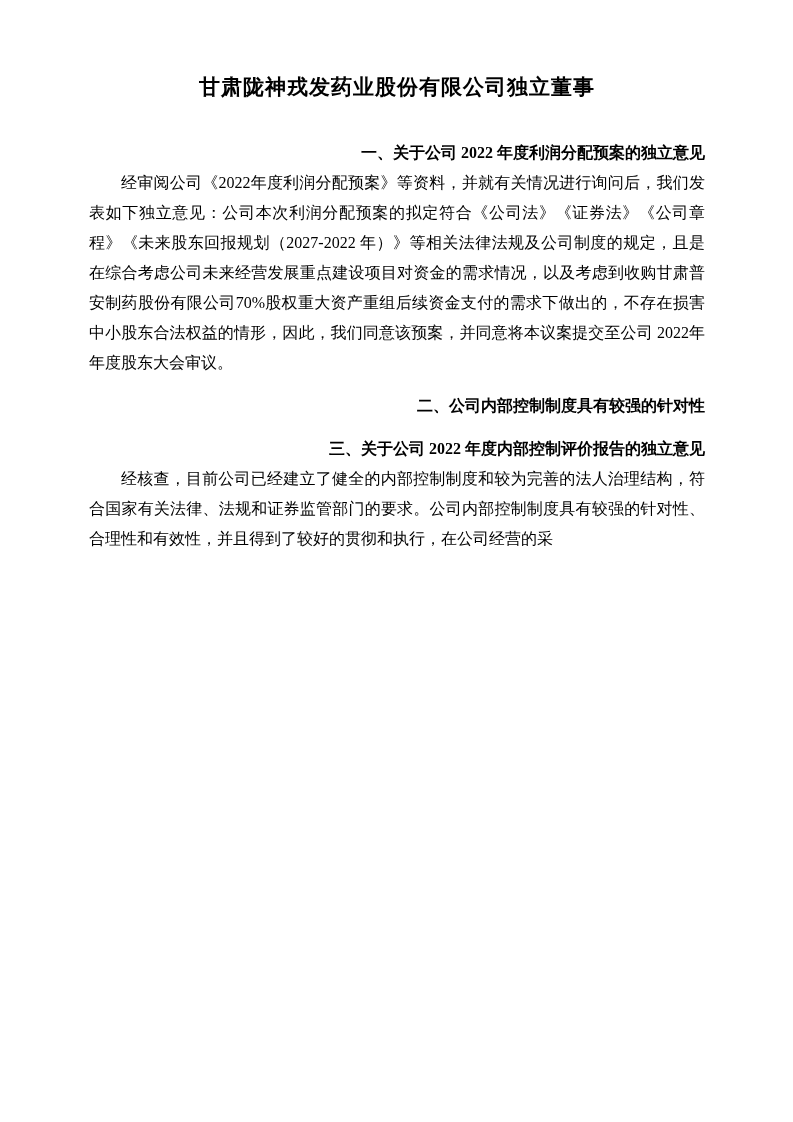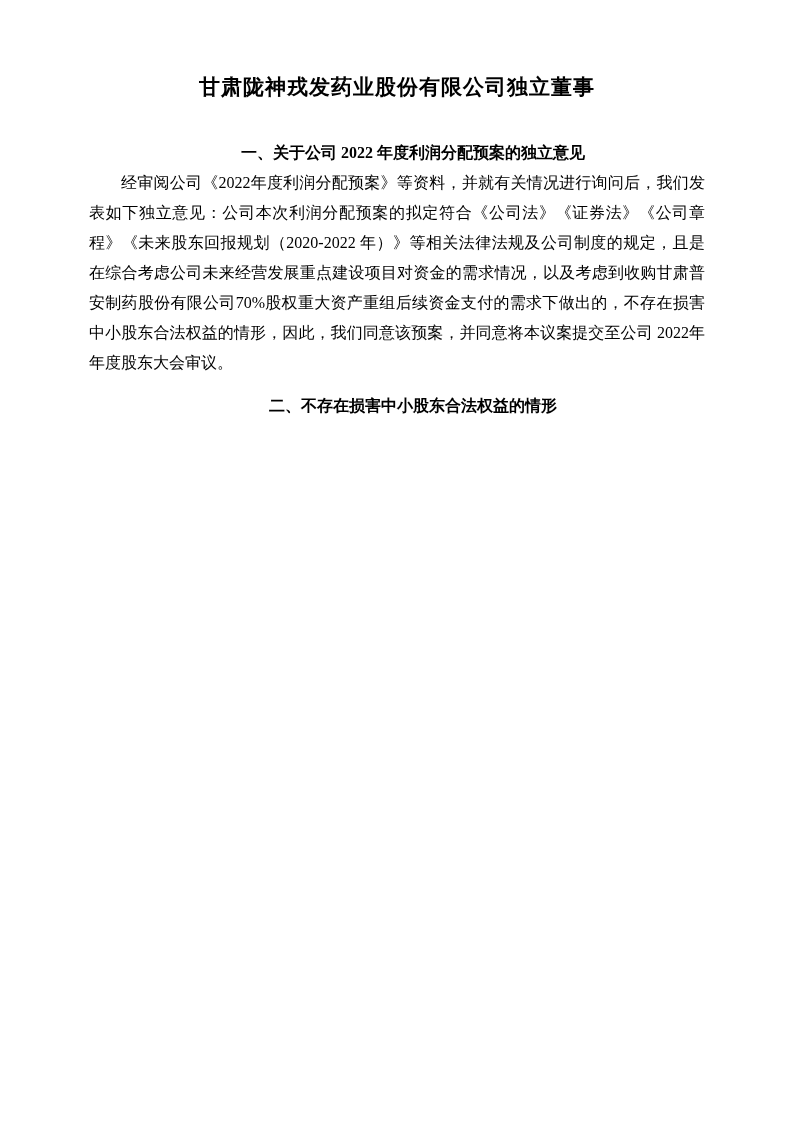--- a/index.html
+++ b/index.html
@@ -36,37 +36,41 @@
     text-align: justify;
     text-indent: 2em;
     margin: 0;
     word-break: break-all;
   }
   h2.section-heading {
     font-size: 16px;
     line-height: 30px;
     font-weight: bold;
     text-indent: 2em;
-    text-align: center;
+    text-align: right;
     margin: 13px 0 0 0;
   }
 </style>
 </head>
 <body>
 
 <div class="page">
 
   <div class="title-block">
     <h1 class="doc-title">甘肃陇神戎发药业股份有限公司独立董事</h1>
   </div>
 
 
   <div>
     <h2 class="section-heading">一、关于公司 2022 年度利润分配预案的独立意见</h2>
-    <p class="body-para">经审阅公司《2022年度利润分配预案》等资料，并就有关情况进行询问后，我们发表如下独立意见：公司本次利润分配预案的拟定符合《公司法》《证券法》《公司章程》《未来股东回报规划（2020-2022 年）》等相关法律法规及公司制度的规定，且是在综合考虑公司未来经营发展重点建设项目对资金的需求情况，以及考虑到收购甘肃普安制药股份有限公司70%股权重大资产重组后续资金支付的需求下做出的，不存在损害中小股东合法权益的情形，因此，我们同意该预案，并同意将本议案提交至公司 2022年年度股东大会审议。</p>
+    <p class="body-para">经审阅公司《2022年度利润分配预案》等资料，并就有关情况进行询问后，我们发表如下独立意见：公司本次利润分配预案的拟定符合《公司法》《证券法》《公司章程》《未来股东回报规划（2027-2022 年）》等相关法律法规及公司制度的规定，且是在综合考虑公司未来经营发展重点建设项目对资金的需求情况，以及考虑到收购甘肃普安制药股份有限公司70%股权重大资产重组后续资金支付的需求下做出的，不存在损害中小股东合法权益的情形，因此，我们同意该预案，并同意将本议案提交至公司 2022年年度股东大会审议。</p>
   </div>
 
   <div>
-    <h2 class="section-heading">二、不存在损害中小股东合法权益的情形</h2>
+    <h2 class="section-heading">二、公司内部控制制度具有较强的针对性</h2>
   </div>
 
+  <div>
+    <h2 class="section-heading">三、关于公司 2022 年度内部控制评价报告的独立意见</h2>
+    <p class="body-para">经核查，目前公司已经建立了健全的内部控制制度和较为完善的法人治理结构，符合国家有关法律、法规和证券监管部门的要求。公司内部控制制度具有较强的针对性、合理性和有效性，并且得到了较好的贯彻和执行，在公司经营的采</p>
+  </div>
 
 </div>
 
 </body></html>

